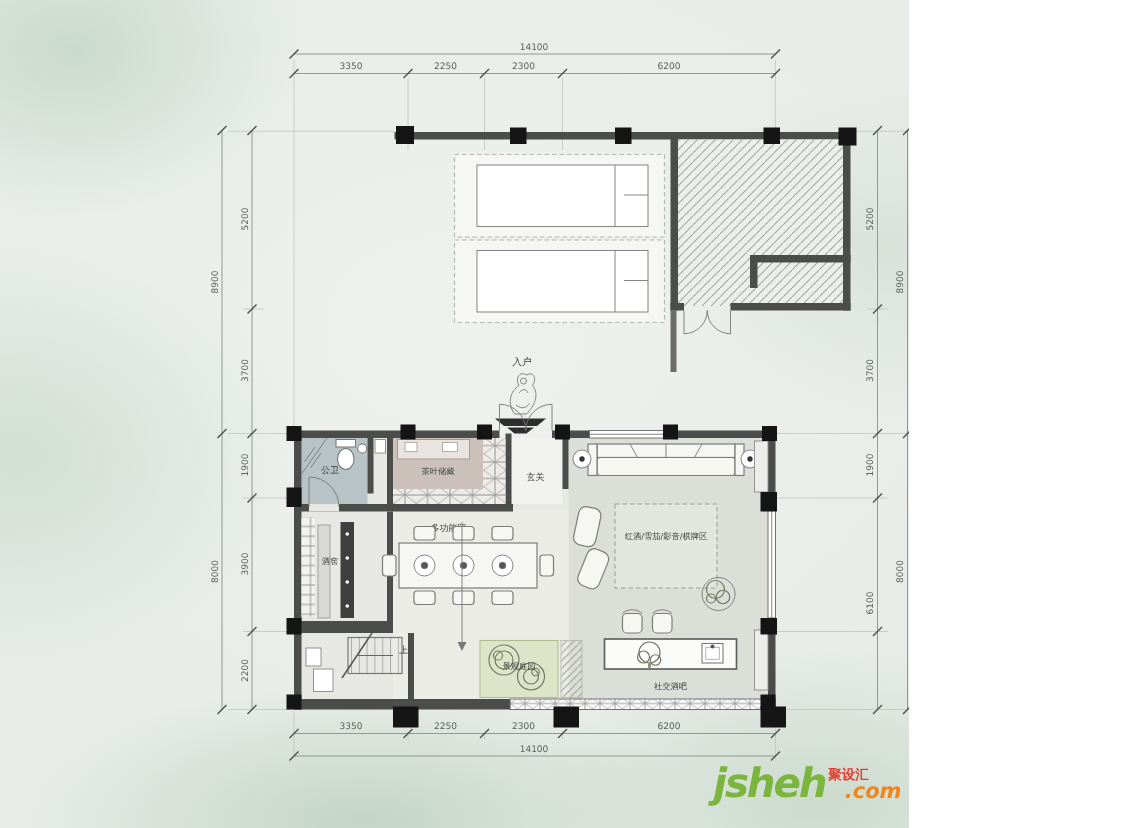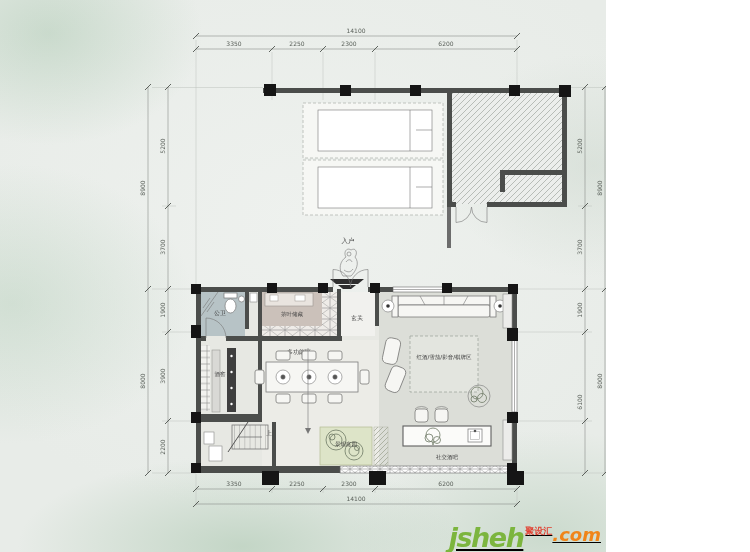--- a/index.html
+++ b/index.html
@@ -19,25 +19,25 @@
   .dimline{stroke:#8a8f8a;stroke-width:.6;fill:none;}
   .ext{stroke:#bcc3bc;stroke-width:.5;fill:none;}
   .dimtxt{font-size:6px;fill:#5a605a;}
   .roomtxt{font-size:6px;fill:#3d3d3d;}
   .wall{fill:#4b4d4b;}
   .col{fill:#151515;}
   .sketch{stroke:#6f7a66;fill:none;stroke-width:.8;}
   .furn{stroke:#7c7c7a;stroke-width:.8;fill:#f6f6f3;}
   .thin{stroke:#777;stroke-width:.6;fill:none;}
   
-  .wm{position:absolute;right:5px;bottom:1px;display:flex;align-items:flex-start;line-height:1;text-decoration:underline;}
+  .wm{position:absolute;right:5px;bottom:16px;display:flex;align-items:center;line-height:1;}
   .wm .name{font-weight:bold;font-style:italic;font-size:27px;color:#7cb53e;letter-spacing:-1.5px;}
-  .wm .stack{display:flex;flex-direction:row;margin-left:2px;margin-top:3px;}
+  .wm .stack{display:flex;flex-direction:column;margin-left:2px;margin-top:3px;}
   .wm .badge{color:#e23d2e;font-size:9px;font-weight:bold;letter-spacing:0;}
-  .wm .tld{color:#f08519;font-size:18px;font-weight:bold;font-style:italic;margin-top:-1px;}
+  .wm .tld{color:#f08519;font-size:14px;font-weight:bold;font-style:italic;margin-top:-1px;margin-left:11px;}
 </style>
 </head>
 <body>
 
 <div id="stage">
 <svg width="750" height="552" viewBox="0 0 750 552">
   <defs>
     <pattern id="hatch" width="6" height="6" patternUnits="userSpaceOnUse">
       <path d="M0,6 L6,0" stroke="#a0a6a0" stroke-width="0.7"></path>
     </pattern>

